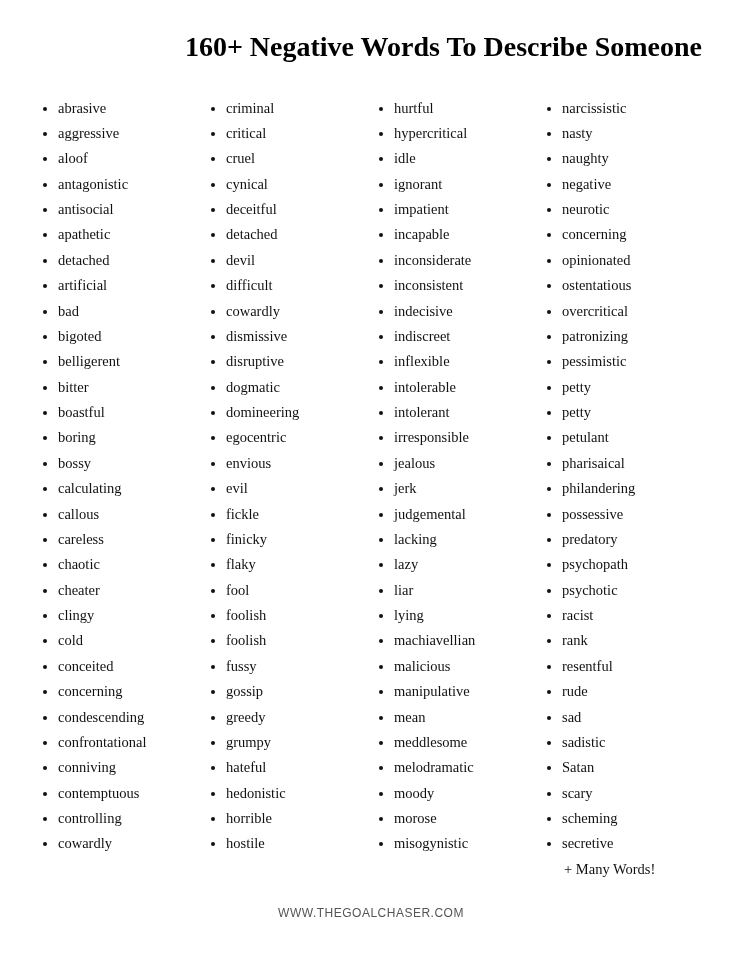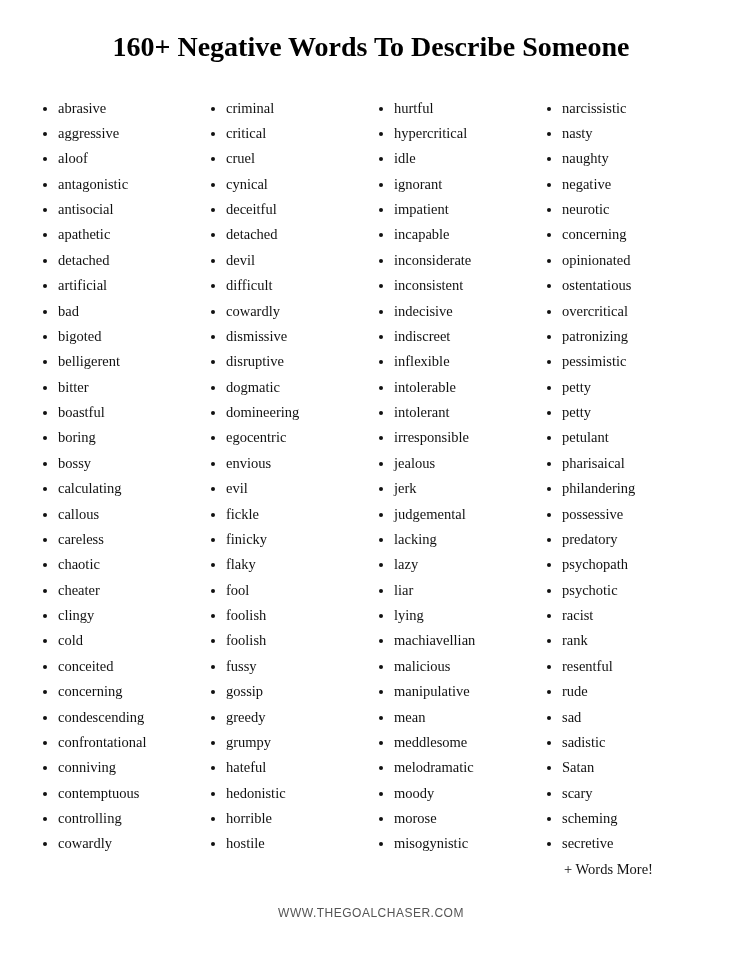--- a/index.html
+++ b/index.html
@@ -6,21 +6,21 @@
     body {
       background: #fff;
       font-family: Georgia, 'Times New Roman', serif;
       width: 742px;
       min-height: 960px;
       padding: 30px 40px 20px 40px;
     }
     h1 {
       font-size: 28px;
       font-weight: bold;
-      text-align: center;
+      text-align: right;
       margin-bottom: 30px;
       line-height: 1.2;
       color: #000;
     }
     .columns {
       display: grid;
       grid-template-columns: repeat(4, 1fr);
       gap: 0 10px;
       margin-top: 32px;
     }
@@ -185,17 +185,17 @@
         <li>rank</li>
         <li>resentful</li>
         <li>rude</li>
         <li>sad</li>
         <li>sadistic</li>
         <li>Satan</li>
         <li>scary</li>
         <li>scheming</li>
         <li>secretive</li>
       </ul>
-      <div class="plus-more">+ Words More!</div>
+      <div class="plus-more">+ Many Words!</div>
     </div>
   </div>
 
 <div class="footer">WWW.THEGOALCHASER.COM</div>
 
 </body></html>

